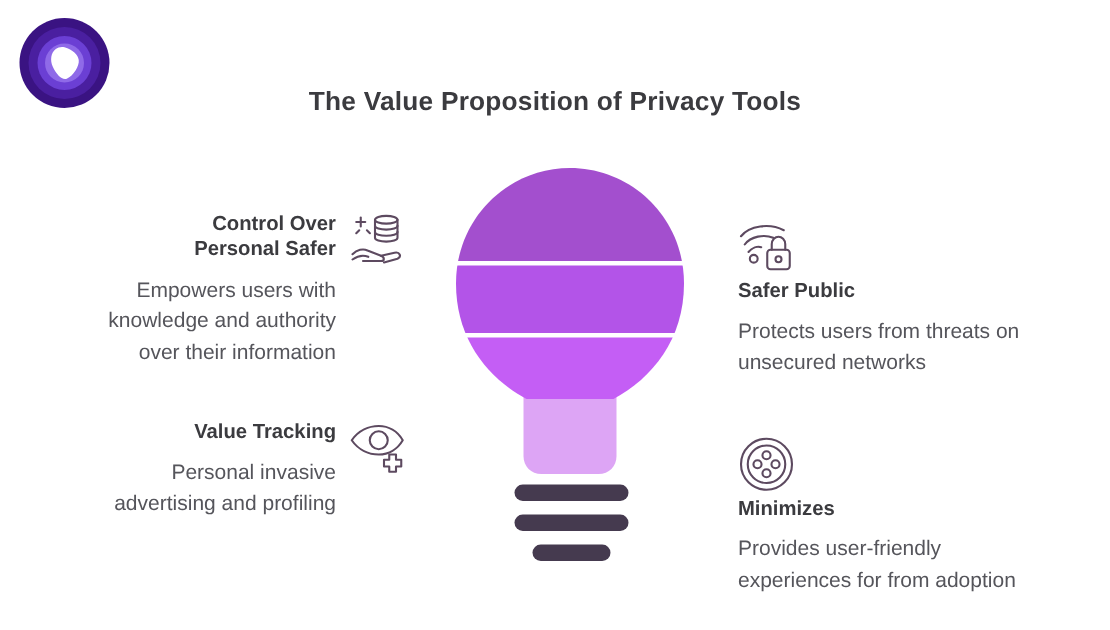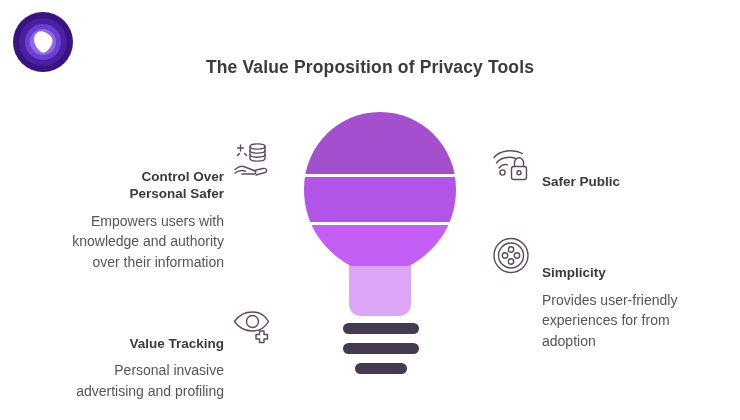--- a/index.html
+++ b/index.html
@@ -53,31 +53,31 @@
   }
   #col-left  { left: 62px;  top: 140px; }
   #col-right { left: 492px; top: 145px; }
 
   .feature {
     display: flex;
     align-items: flex-start;
     margin-bottom: 26px;
   }
   #col-left .feature  { flex-direction: row; }
-  #col-right .feature { flex-direction: row; }
+  #col-right .feature { flex-direction: column; }
 
   .feature-icon {
     flex: 0 0 auto;
     width: 40px;
     height: 40px;
   }
   #col-left .feature-icon  { margin-left: 8px; }
   #col-right .feature-icon { margin-right: 10px; }
 
-  .feature-text { flex: 1 1 auto; margin-top: 28px; }
+  .feature-text { flex: 1 1 auto; }
   #col-left .feature-text  { text-align: right; }
   #col-right .feature-text { text-align: left; }
 
   .feature-title {
     font-size: 13.5px;
     font-weight: bold;
     color: #3b3b3f;
     line-height: 1.28;
     margin-bottom: 8px;
   }
@@ -184,33 +184,34 @@
         <circle cx="10.5" cy="27.5" r="2.6"></circle>
         <rect x="19.5" y="21.5" width="15" height="13" rx="2.2"></rect>
         <path d="M22.5 21.5 V17.8 C22.5 14.9 24.8 12.8 27 12.8 C29.2 12.8 31.5 14.9 31.5 17.8 V21.5"></path>
         <circle cx="27" cy="27.8" r="2"></circle>
       </svg>
     </div>
     <div class="feature-text">
       <div class="feature-title">
         <div>Safer Public</div>
       </div>
+      <div class="feature-desc">Protects users from threats on unsecured networks</div>
     </div>
   </div>
 
   <div class="feature f-simplicity">
     <div class="feature-icon">
       <svg width="40" height="40" viewBox="0 0 40 40" fill="none" stroke="#5d4a60" stroke-width="1.4" stroke-linecap="round" stroke-linejoin="round">
         <circle cx="19" cy="19.5" r="17"></circle>
         <circle cx="19" cy="19.5" r="12.5"></circle>
         <circle cx="19" cy="13.5" r="2.7"></circle>
         <circle cx="19" cy="25.5" r="2.7"></circle>
         <circle cx="13" cy="19.5" r="2.7"></circle>
         <circle cx="25" cy="19.5" r="2.7"></circle>
       </svg>
     </div>
     <div class="feature-text">
-      <div class="feature-title">Simplicity</div>
+      <div class="feature-title">Minimizes</div>
       <div class="feature-desc">Provides user-friendly experiences for from adoption</div>
     </div>
   </div>
 
 </div>
 
 </body></html>

